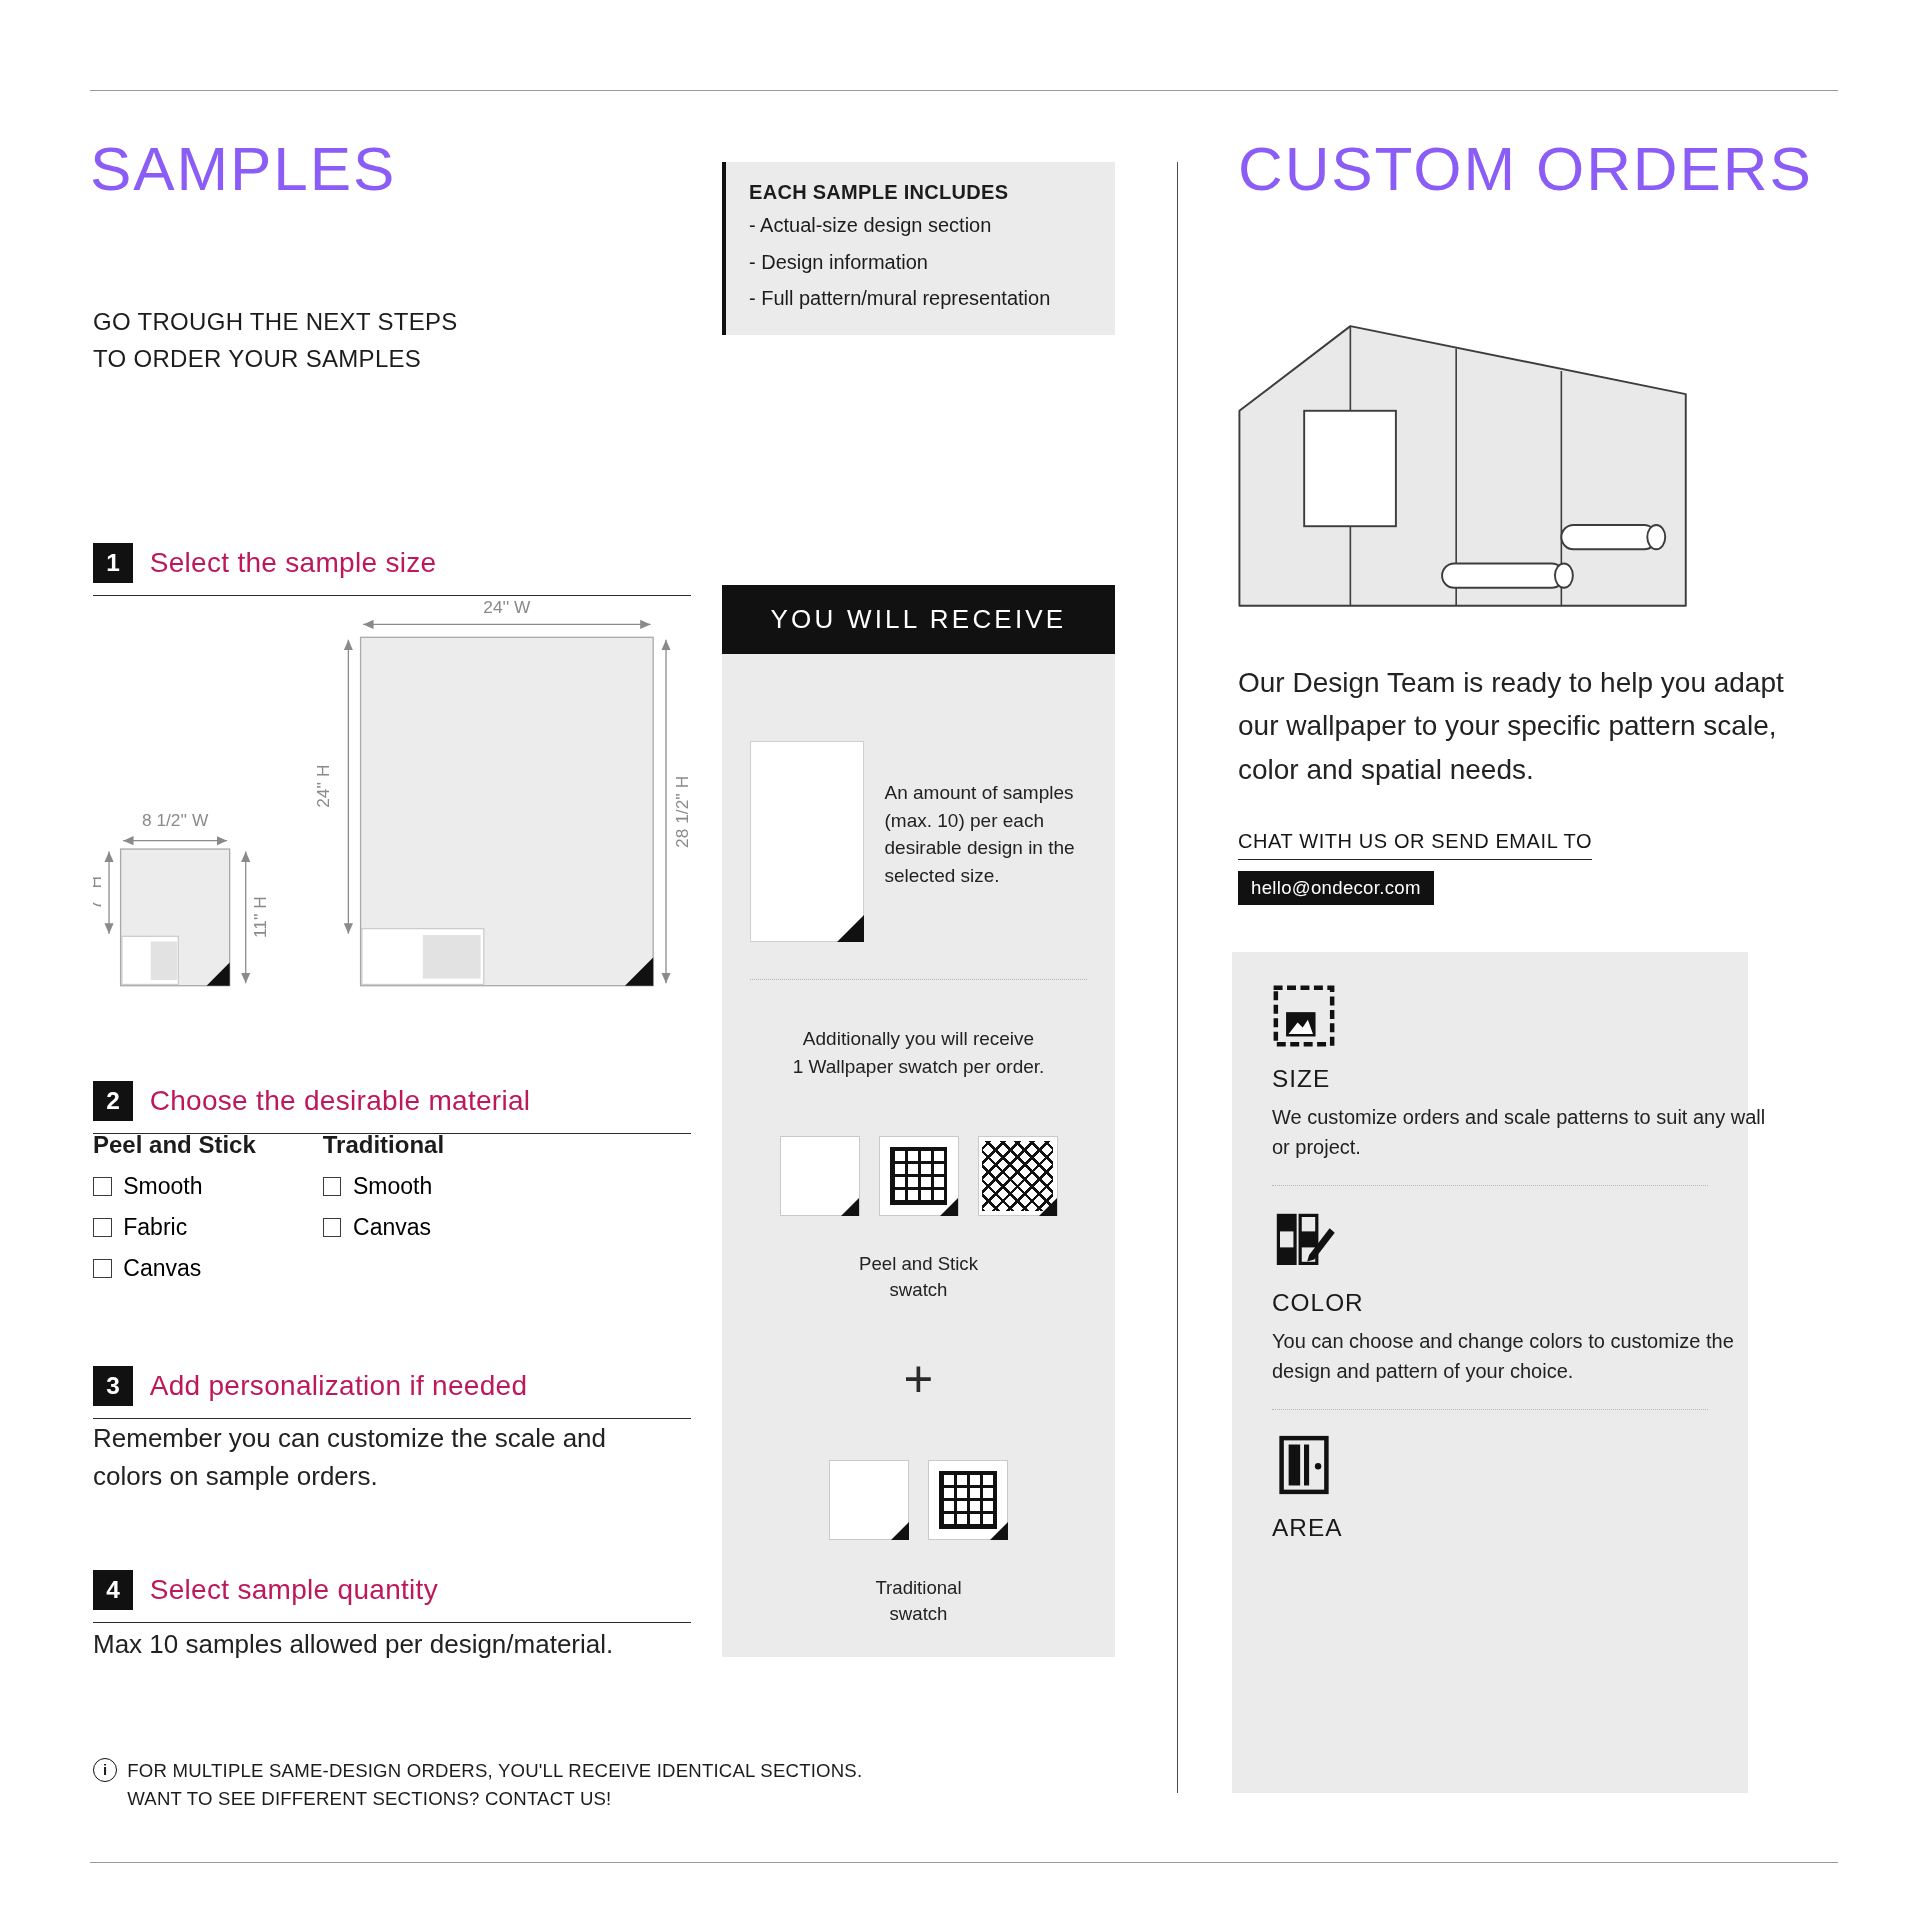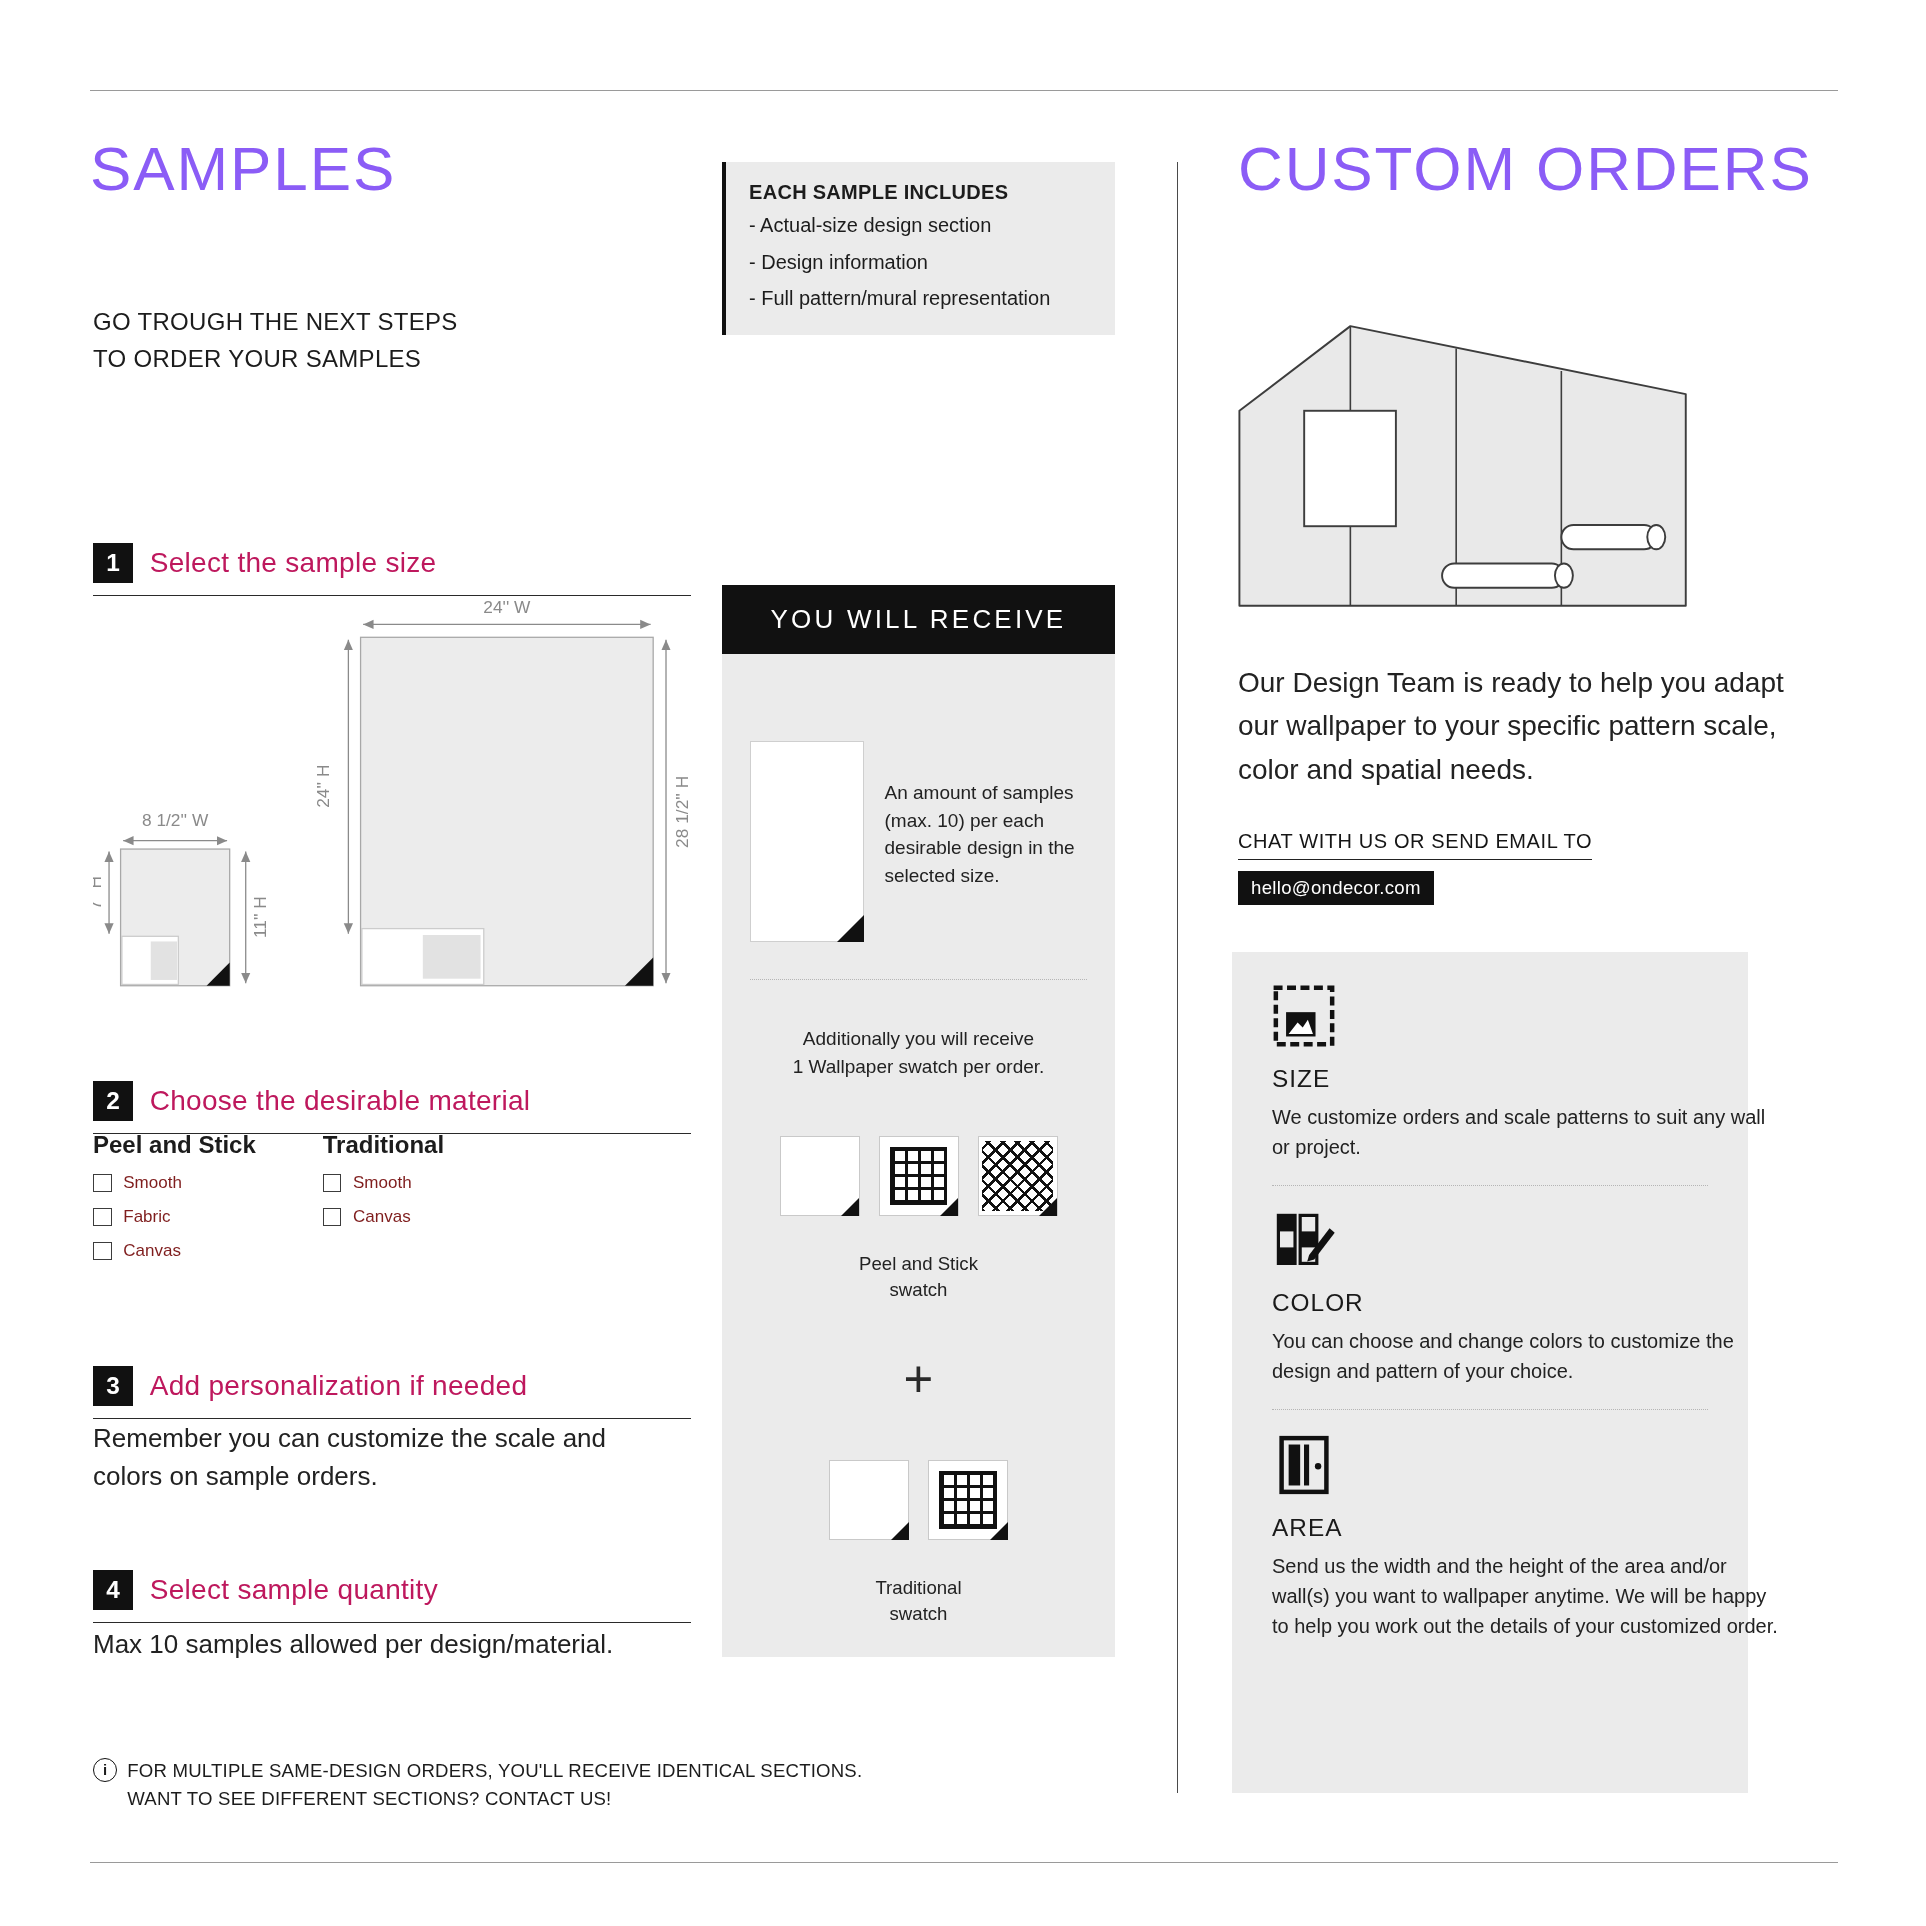--- a/index.html
+++ b/index.html
@@ -41,21 +41,21 @@
   }
   .step-label{font-size:28px;color:#be185d;letter-spacing:0.3px}
 
   .dim{fill:#8a8a8a;font-size:27px;font-family:"Liberation Sans",sans-serif}
 
   
   #materials{display:flex;gap:67px}
   .mat-title{font-size:24px;font-weight:700}
   .mat-opt{display:flex;align-items:center;gap:11.6px;margin-top:14px;cursor:pointer}
   .cb{width:16.7px;height:16.7px;border:1.3px solid #3c3c3c;background:#fff;flex:0 0 auto}
-  .mat-opt-label{font-size:17px;color:#7f1d1d}
+  .mat-opt-label{font-size:23px;color:#000000}
 
   .body-text{font-size:26px;line-height:1.45;color:#222}
 
   
   #footnote{display:flex;gap:10.3px;width:790px}
   .info-circle{
     width:22px;height:22px;border:1.9px solid #111;border-radius:50%;flex:0 0 auto;
     display:flex;align-items:center;justify-content:center;
     font-size:14.8px;font-weight:700;margin-top:1.3px;
   }
@@ -319,16 +319,15 @@
   <div class="feat-text">You can choose and change colors to customize the design and pattern of your choice.</div>
   <div class="feat-div"></div>
 
   <svg class="feat-icon" viewBox="0 0 100 100">
     <rect x="15" y="8" width="70" height="84" fill="none" stroke="#111" stroke-width="7"></rect>
     <rect x="26" y="18" width="18" height="64" fill="#111"></rect>
     <rect x="50" y="18" width="8" height="64" fill="#111"></rect>
     <circle cx="72" cy="52" r="5" fill="#111"></circle>
   </svg>
   <div class="feat-name">AREA</div>
-  <div class="feat-text">Send us the width and the height of the area and/or wall(s) you want to wallpaper anytime. We will be happy to help you work out the details of your customized order.</div>
 
 </div>
 
 
 </body></html>

